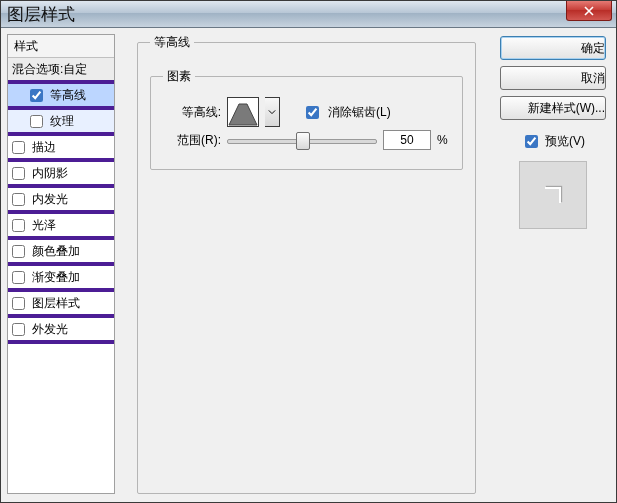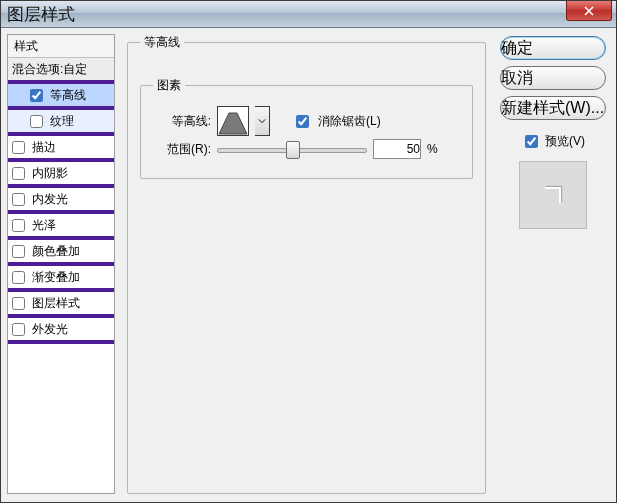--- a/index.html
+++ b/index.html
@@ -5,57 +5,57 @@
   
   html,body{margin:0;padding:0;font-family:"Microsoft YaHei","SimSun",Tahoma,sans-serif;font-size:12px;color:#000;background:#808080}
   .window{width:617px;height:503px;background:#f0f0f0;border:1px solid #3a3a3a;box-sizing:border-box;position:relative;display:flex;flex-direction:column}
   .titlebar{height:26px;background:linear-gradient(#dfe7ef,#b8c7d6 45%,#9fb2c4 46%,#c7d3df);display:flex;align-items:center;padding:0 0 0 6px;border-bottom:1px solid #6a7885;position:relative}
   .titlebar .title{font-size:17px;color:#111}
   .titlebar-buttons{position:absolute;right:4px;top:0;height:100%;display:flex;align-items:flex-start}
   .close-btn{width:44px;height:19px;background:linear-gradient(#e67a74,#c8403a 45%,#b72b25 46%,#d25751);border:1px solid #7d1b16;border-top:none;border-radius:0 0 3px 3px;display:flex;align-items:center;justify-content:center;cursor:default}
   .close-btn svg{width:10px;height:10px}
 
   
-  .body{flex:1;display:flex;padding:6px 8px 8px 6px;gap:12px;box-sizing:border-box}
+  .body{flex:1;display:flex;padding:6px 8px 8px 6px;gap:22px;box-sizing:border-box}
 
   
   .styles-col{width:108px;border:1px solid #a0a0a0;background:#fff;box-sizing:border-box;display:flex;flex-direction:column}
   .styles-head{height:22px;line-height:22px;padding:0 6px;border-bottom:1px solid #c0c0c0;background:#f4f4f4}
   .styles-list{flex:1;overflow:hidden}
   .style-row{height:22px;display:flex;align-items:center;gap:4px;padding:0 4px;border-bottom:4px solid #4c1d95;cursor:default}
   .style-row .indent{width:14px;flex:0 0 14px}
   .style-row input[type=checkbox]{margin:0 3px 0 0;width:13px;height:13px}
   .style-row.selected{background:#bcd6ff}
   .style-row.highlight{background:#e8f0ff}
   .style-row.blend{background:#ececec}
 
   
   .center{flex:1;position:relative}
   fieldset{border:1px solid #b5b5b5;border-radius:2px;margin:0;padding:10px 12px 12px 12px;box-sizing:border-box}
   fieldset>legend{padding:0 4px;color:#000}
   .outer-fs{height:100%}
-  .inner-fs{margin-top:16px}
+  .inner-fs{margin-top:7px}
   .row{display:flex;align-items:center;gap:6px;margin:6px 0;height:22px}
   .row .lbl{width:58px;text-align:right}
 
   
   .curve{width:30px;height:28px;border:1px solid #3a3a3a;background:#fff;position:relative;display:inline-block}
   .curve svg{position:absolute;inset:0}
   .curve-drop{width:14px;height:28px;border:1px solid #3a3a3a;border-left:none;background:linear-gradient(#f7f7f7,#d8d8d8);display:inline-flex;align-items:center;justify-content:center}
   .curve-drop svg{width:8px;height:8px}
 
   
   .slider{position:relative;width:150px;height:18px}
   .slider .track{position:absolute;left:0;right:0;top:8px;height:3px;background:#d9d9d9;border:1px solid #9a9a9a;border-radius:2px}
   .slider .thumb{position:absolute;top:1px;width:12px;height:16px;background:linear-gradient(#fcfcfc,#d8d8d8);border:1px solid #6f6f6f;border-radius:2px}
-  .valbox{width:46px;height:18px;border:1px solid #8a8a8a;background:#fff;text-align:right;font-size:12px;padding:0}
+  .valbox{width:46px;height:18px;border:1px solid #8a8a8a;background:#fff;text-align:center;font-size:12px;padding:0}
 
   
   .right-col{width:110px;display:flex;flex-direction:column;align-items:center;gap:6px;padding-top:2px}
-  .btn{width:104px;height:22px;border:1px solid #707070;border-radius:12px;background:linear-gradient(#fdfdfd,#e3e3e3);cursor:default;display:flex;align-items:center;justify-content:flex-start;font-size:16px}
+  .btn{width:104px;height:22px;border:1px solid #707070;border-radius:3px;background:linear-gradient(#fdfdfd,#e3e3e3);cursor:default;display:flex;align-items:center;justify-content:flex-end;font-size:12px}
   .btn.default{border:1px solid #3c7fb1;box-shadow:0 0 0 1px #a7d1f0 inset}
   .preview-row{display:flex;align-items:center;gap:4px;margin-top:6px}
   .preview-swatch{margin-top:4px;width:66px;height:66px;background:#dcdcdc;border:1px solid #bcbcbc;display:flex;align-items:center;justify-content:center;position:relative}
   .preview-swatch .mark{width:14px;height:14px;border-top:2px solid #fff;border-right:2px solid #fff;box-shadow:1px -1px 1px rgba(0,0,0,.25)}
 
   input[type=checkbox]{accent-color:#3a76c4}
 </style>
 </head>
 <body>
 

